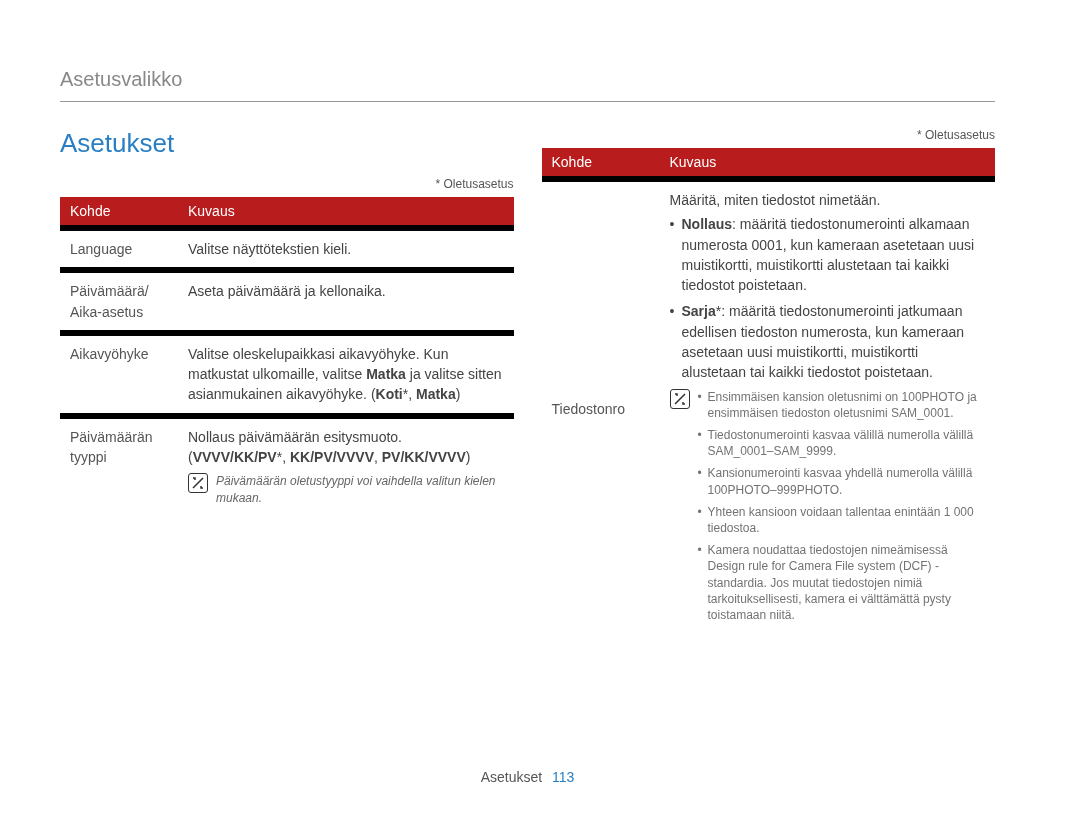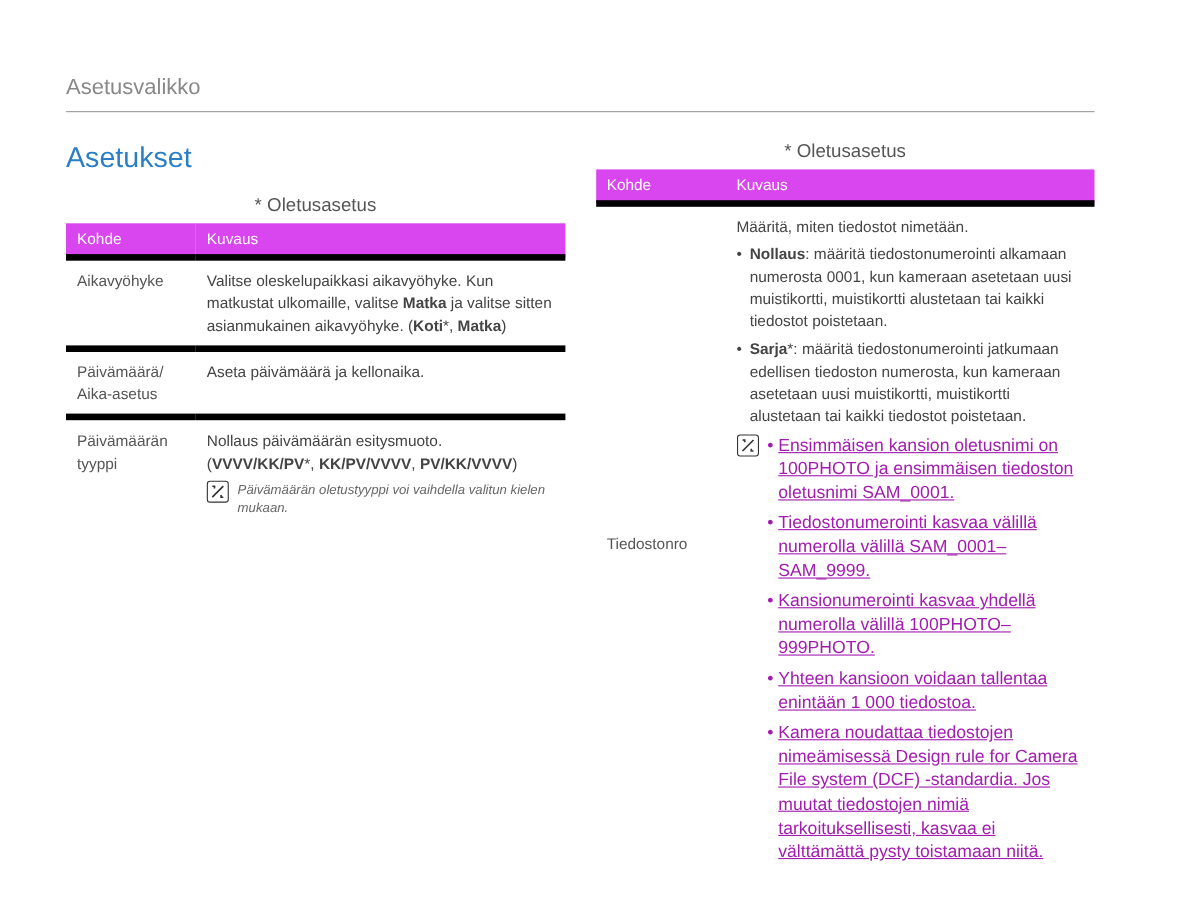--- a/index.html
+++ b/index.html
@@ -3,37 +3,37 @@
 <meta charset="utf-8">
 <style>
   * { box-sizing: border-box; margin: 0; padding: 0; }
   html, body { width: 1080px; height: 815px; background: #ffffff; font-family: Arial, Helvetica, sans-serif; color: #333; }
   .page { width: 1055px; height: 815px; padding: 68px 60px 30px 60px; position: relative; }
   .breadcrumb { font-size: 20px; color: #888; font-weight: 300; margin-bottom: 10px; }
   .hr { border: none; border-top: 1px solid #999; margin-bottom: 26px; }
   .columns { display: flex; gap: 28px; }
   .col { flex: 1 1 0; }
   .title { color: #2a7fc4; font-size: 26px; font-weight: 400; margin-bottom: 18px; }
-  .default-note { text-align: center; font-size: 17px; color: #555; margin-bottom: 6px; }
+  .default-note { text-align: right; font-size: 12px; color: #555; margin-bottom: 6px; }
   table { width: 100%; border-collapse: collapse; font-size: 14px; }
-  th { background: #d946ef; color: #fff; text-align: left; font-weight: 400; padding: 6px 10px; }
+  th { background: #b91c1c; color: #fff; text-align: left; font-weight: 400; padding: 6px 10px; }
   th:first-child { width: 118px; }
   td { padding: 8px 10px; vertical-align: top; color: #444; line-height: 1.45; }
   tr + tr td { border-top: 6px solid #000000; }
   td.label { color: #555; }
   b { font-weight: 700; }
   .notebox { display: flex; align-items: flex-start; gap: 8px; margin-top: 6px; }
   .note-icon { flex: 0 0 20px; width: 20px; height: 20px; border: 1.5px solid #333; border-radius: 3px; position: relative; }
   .note-icon svg { position: absolute; top: 1px; left: 1px; }
   .note-text { font-size: 12px; color: #666; line-height: 1.35; font-style: italic; }
   ul.desc { list-style: none; padding-left: 0; margin-top: 4px; }
   ul.desc > li { position: relative; padding-left: 12px; margin-bottom: 6px; }
   ul.desc > li::before { content: "•"; position: absolute; left: 0; top: 0; }
   ul.note-list { list-style: none; padding-left: 0; }
-  ul.note-list > li { position: relative; padding-left: 10px; margin-bottom: 6px; font-size: 16px; color: #a21caf; line-height: 1.35; text-decoration: underline; }
+  ul.note-list > li { position: relative; padding-left: 10px; margin-bottom: 6px; font-size: 12px; color: #737373; line-height: 1.35; }
   ul.note-list > li::before { content: "•"; position: absolute; left: 0; top: 0; }
   .footer { position: absolute; bottom: 30px; left: 0; width: 100%; text-align: center; font-size: 14px; color: #555; }
   .footer .sec { color: #555; }
   .footer .pg { color: #2a7fc4; margin-left: 6px; }
 </style>
 </head>
 <body>
 
 <div class="page">
   <div class="breadcrumb">Asetusvalikko</div>
@@ -45,32 +45,36 @@
       <div class="title">Asetukset</div>
       <div class="default-note">* Oletusasetus</div>
 
       <table>
         <tbody>
             <tr>
           <th>Kohde</th>
           <th>Kuvaus</th>
         </tr>
 
+        <tr>
+          <td class="label">Language</td>
+          <td>Valitse näyttötekstien kieli.</td>
+        </tr>
+
+        <tr>
+          <td class="label" style="white-space:pre-line">Päivämäärä/
+Aika-asetus</td>
+          <td>Aseta päivämäärä ja kellonaika.</td>
+        </tr>
 
         <tr>
           <td class="label">Aikavyöhyke</td>
           <td>
             <span>Valitse oleskelupaikkasi aikavyöhyke. Kun matkustat ulkomaille, valitse </span><b>Matka</b><span> ja valitse sitten asianmukainen aikavyöhyke. (</span><b>Koti</b><span>*</span><span>, </span><b>Matka</b><span>)</span>
           </td>
-        </tr>
-
-        <tr>
-          <td class="label" style="white-space:pre-line">Päivämäärä/
-Aika-asetus</td>
-          <td>Aseta päivämäärä ja kellonaika.</td>
         </tr>
 
         <tr>
           <td class="label">Päivämäärän tyyppi</td>
           <td>
             <span>Nollaus päivämäärän esitysmuoto. (</span><b>VVVV/KK/PV</b><span>*</span><span>, </span><b>KK/PV/VVVV</b><span>, </span><b>PV/KK/VVVV</b><span>)</span>
             <div class="notebox">
               <div class="note-icon">
                 <svg width="17" height="17" viewBox="0 0 17 17">
                       <path d="M3 13 L13 3 M3 3 L5 3 L5 5 M13 13 L11 13 L11 11" stroke="#333" stroke-width="1.5" fill="none"></path>
@@ -110,24 +114,28 @@
               <div class="note-icon">
                 <svg width="17" height="17" viewBox="0 0 17 17">
                       <path d="M3 13 L13 3 M3 3 L5 3 L5 5 M13 13 L11 13 L11 11" stroke="#333" stroke-width="1.5" fill="none"></path>
                     </svg>
               </div>
               <ul class="note-list">
                 <li>Ensimmäisen kansion oletusnimi on 100PHOTO ja ensimmäisen tiedoston oletusnimi SAM_0001.</li>
                 <li>Tiedostonumerointi kasvaa välillä numerolla välillä SAM_0001–SAM_9999.</li>
                 <li>Kansionumerointi kasvaa yhdellä numerolla välillä 100PHOTO–999PHOTO.</li>
                 <li>Yhteen kansioon voidaan tallentaa enintään 1 000 tiedostoa.</li>
-                <li>Kamera noudattaa tiedostojen nimeämisessä Design rule for Camera File system (DCF) -standardia. Jos muutat tiedostojen nimiä tarkoituksellisesti, kasvaa ei välttämättä pysty toistamaan niitä.</li>
+                <li>Kamera noudattaa tiedostojen nimeämisessä Design rule for Camera File system (DCF) -standardia. Jos muutat tiedostojen nimiä tarkoituksellisesti, kamera ei välttämättä pysty toistamaan niitä.</li>
               </ul>
             </div>
           </td>
         </tr>
       </tbody>
         </table>
     </div>
 
   </div>
 
+  <div class="footer">
+    <span class="sec">Asetukset</span>
+    <span class="pg">113</span>
+  </div>
 </div>
 
 </body></html>

